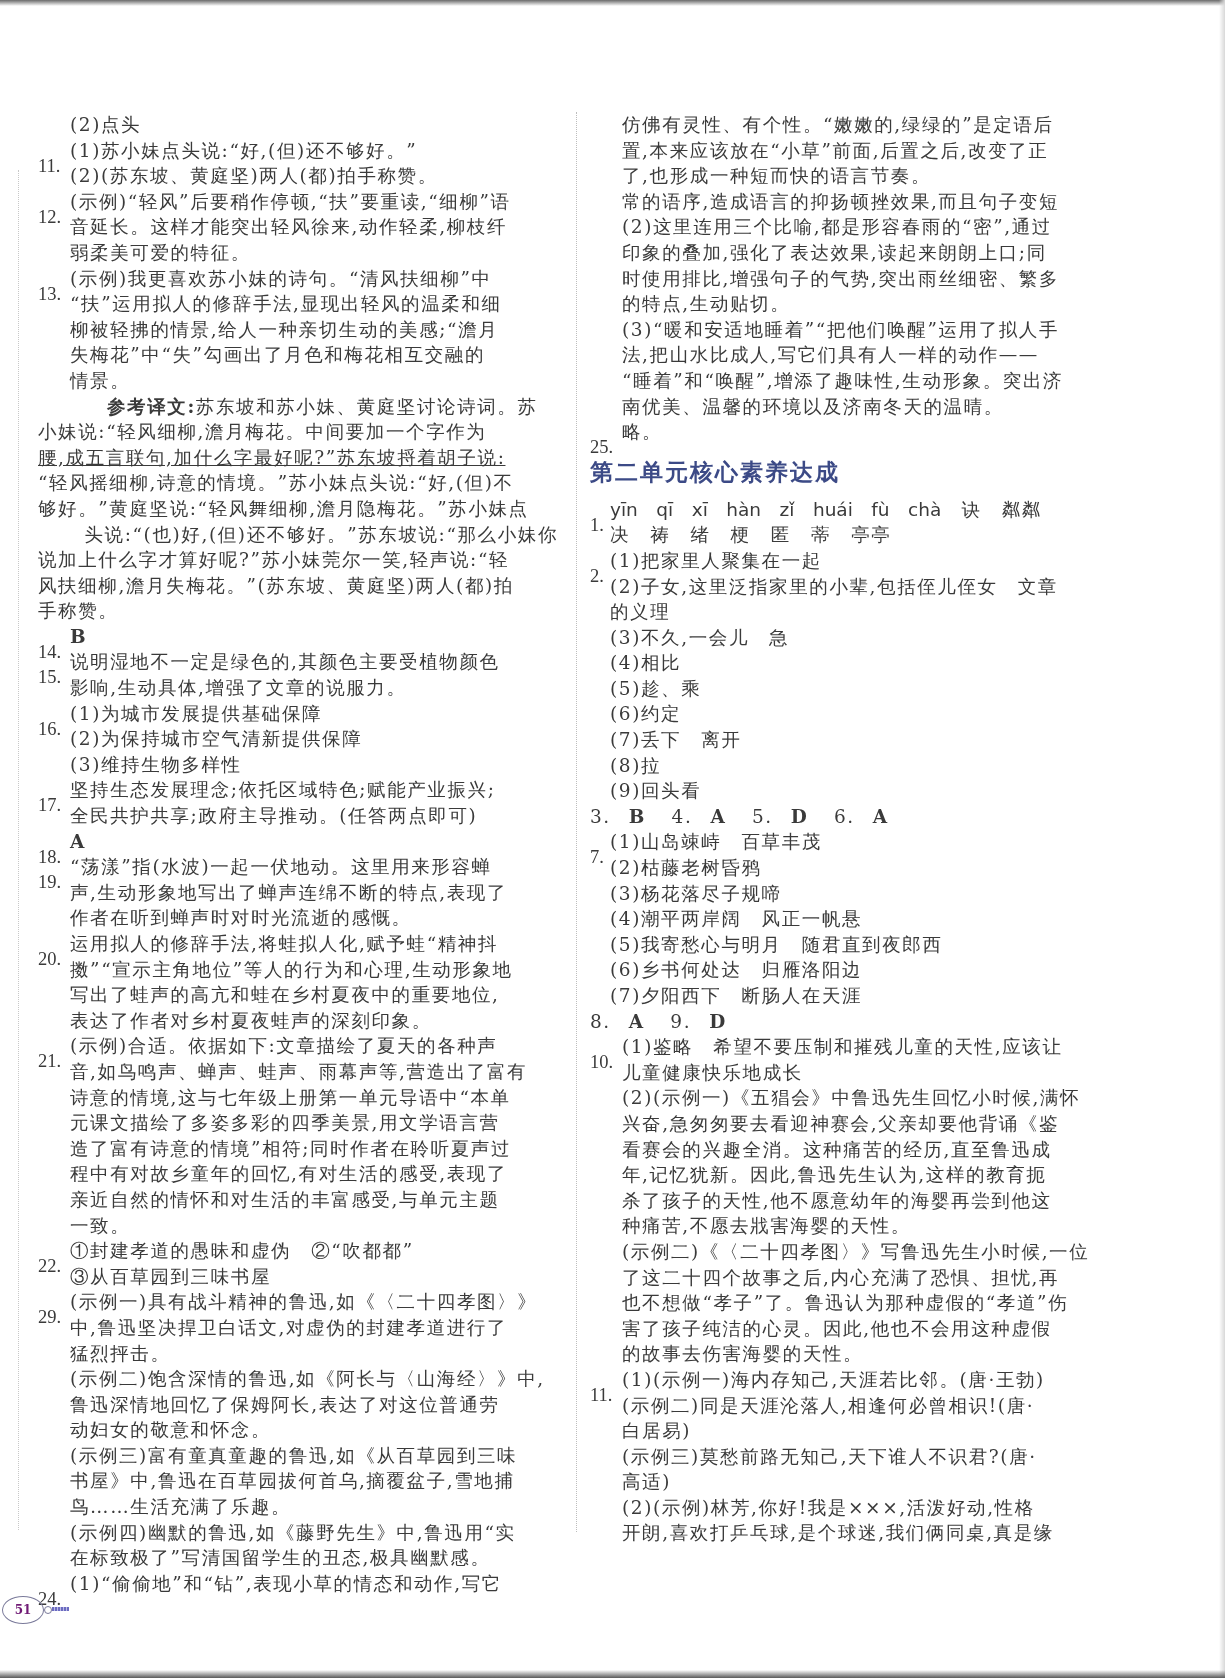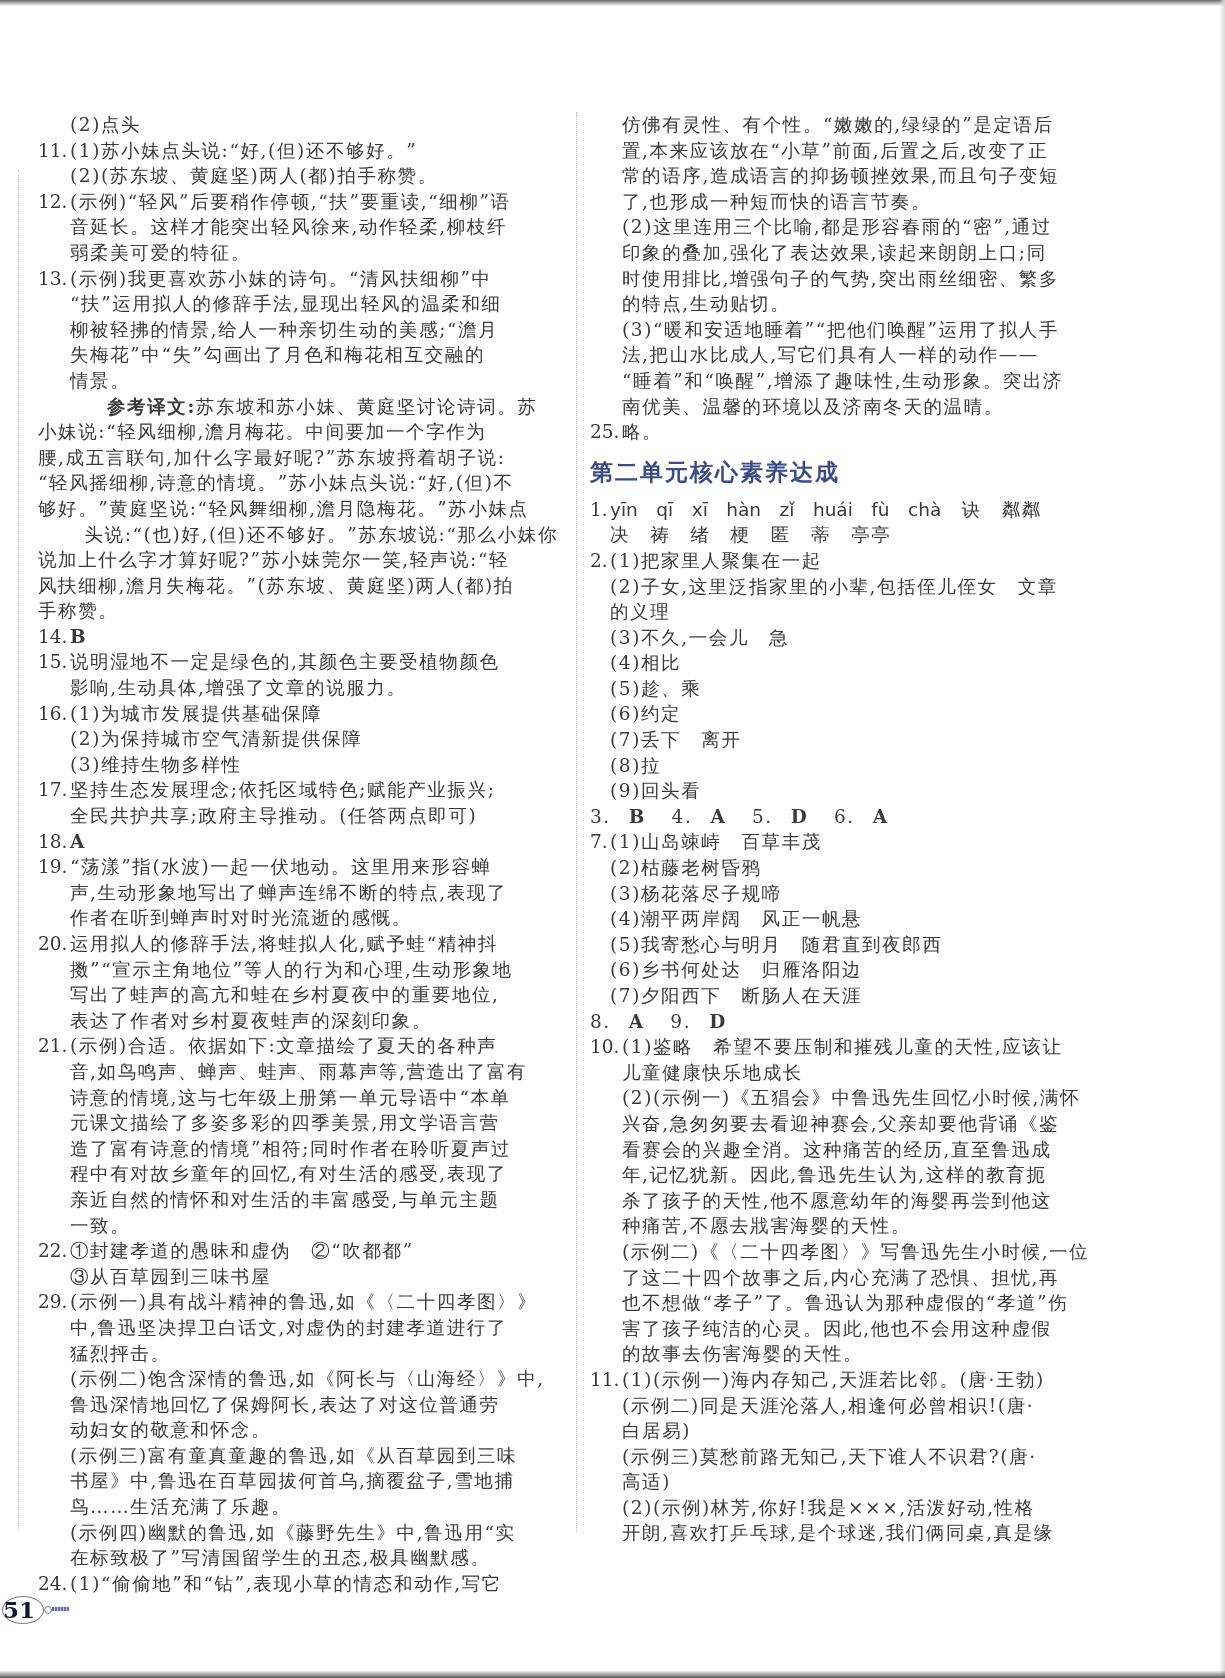--- a/index.html
+++ b/index.html
@@ -51,22 +51,23 @@
     font-size: 18.5px;
     line-height: 25.6px;
     letter-spacing: 1.6px;
   }
   .col-left { left: 38px; width: 520px; }
   .col-right { left: 590px; width: 520px; }
 
   .item { position: relative; padding-left: 32px; }
   .item .num {
     position: absolute;
-    left: 0; top: 0;
+    left: 0; top: 16px;
     letter-spacing: 0;
+    font-family: Liberation Serif, serif;
   }
   .line { display: block; }
   .bold-ans { font-weight: bold; }
 
   .section-title {
     font-family: "DejaVu Sans", "Liberation Sans", sans-serif;
     font-weight: bold;
     font-size: 23px;
     color: #3c4a86;
     letter-spacing: 2px;
@@ -79,25 +80,25 @@
     word-spacing: 10px;
   }
   .inline-answers span { margin-right: 18px; }
 
   .page-badge {
     position: absolute;
     left: 2px; top: 1596px;
     width: 40px; height: 26px;
     border: 1.5px solid #7b7b9b;
     border-radius: 50%;
-    text-align: left;
+    text-align: center;
     font-weight: bold;
-    font-size: 23px;
+    font-size: 12px;
     line-height: 26px;
-    color: #0f172a;
+    color: #701a75;
   }
   .badge-tail {
     position: absolute;
     left: 44px; top: 1606px;
     width: 24px; height: 6px;
   }
   .badge-tail .dot {
     position: absolute; left: 0; top: 0;
     width: 6px; height: 6px;
     border: 1px solid #7b7b9b;
@@ -143,21 +144,21 @@
     <span class="line">(示例)我更喜欢苏小妹的诗句。“清风扶细柳”中</span>
     <span class="line">“扶”运用拟人的修辞手法,显现出轻风的温柔和细</span>
     <span class="line">柳被轻拂的情景,给人一种亲切生动的美感;“澹月</span>
     <span class="line">失梅花”中“失”勾画出了月色和梅花相互交融的</span>
     <span class="line">情景。</span>
   </div>
 
   <div class="item">
     <span class="line" style="padding-left:2em;"><b>参考译文:</b><span>苏东坡和苏小妹、黄庭坚讨论诗词。苏</span></span>
     <span class="line" style="margin-left:-32px;">小妹说:“轻风细柳,澹月梅花。中间要加一个字作为</span>
-    <span class="line" style="margin-left:-32px;">腰,成五言联句,加什么字最好呢?”苏东坡捋着胡子说:</span>
+    <span class="line" style="margin-left:-32px;text-decoration:underline;">腰,成五言联句,加什么字最好呢?”苏东坡捋着胡子说:</span>
     <span class="line" style="margin-left:-32px;">“轻风摇细柳,诗意的情境。”苏小妹点头说:“好,(但)不</span>
     <span class="line" style="margin-left:-32px;">够好。”黄庭坚说:“轻风舞细柳,澹月隐梅花。”苏小妹点</span>
     <span class="line" style="margin-left:-32px;text-align:right;">头说:“(也)好,(但)还不够好。”苏东坡说:“那么小妹你</span>
     <span class="line" style="margin-left:-32px;">说加上什么字才算好呢?”苏小妹莞尔一笑,轻声说:“轻</span>
     <span class="line" style="margin-left:-32px;">风扶细柳,澹月失梅花。”(苏东坡、黄庭坚)两人(都)拍</span>
     <span class="line" style="margin-left:-32px;">手称赞。</span>
   </div>
 
   <div class="item">
     <span class="num">14.</span>
@@ -240,22 +241,22 @@
     <span class="num">24.</span>
     <span class="line">(1)“偷偷地”和“钻”,表现小草的情态和动作,写它</span>
   </div>
 </div>
 
 <div class="column col-right">
 
   <div class="item">
     <span class="line">仿佛有灵性、有个性。“嫩嫩的,绿绿的”是定语后</span>
     <span class="line">置,本来应该放在“小草”前面,后置之后,改变了正</span>
+    <span class="line">了,也形成一种短而快的语言节奏。</span>
     <span class="line">常的语序,造成语言的抑扬顿挫效果,而且句子变短</span>
-    <span class="line">了,也形成一种短而快的语言节奏。</span>
     <span class="line">(2)这里连用三个比喻,都是形容春雨的“密”,通过</span>
     <span class="line">印象的叠加,强化了表达效果,读起来朗朗上口;同</span>
     <span class="line">时使用排比,增强句子的气势,突出雨丝细密、繁多</span>
     <span class="line">的特点,生动贴切。</span>
     <span class="line">(3)“暖和安适地睡着”“把他们唤醒”运用了拟人手</span>
     <span class="line">法,把山水比成人,写它们具有人一样的动作——</span>
     <span class="line">“睡着”和“唤醒”,增添了趣味性,生动形象。突出济</span>
     <span class="line">南优美、温馨的环境以及济南冬天的温晴。</span>
   </div>
 

